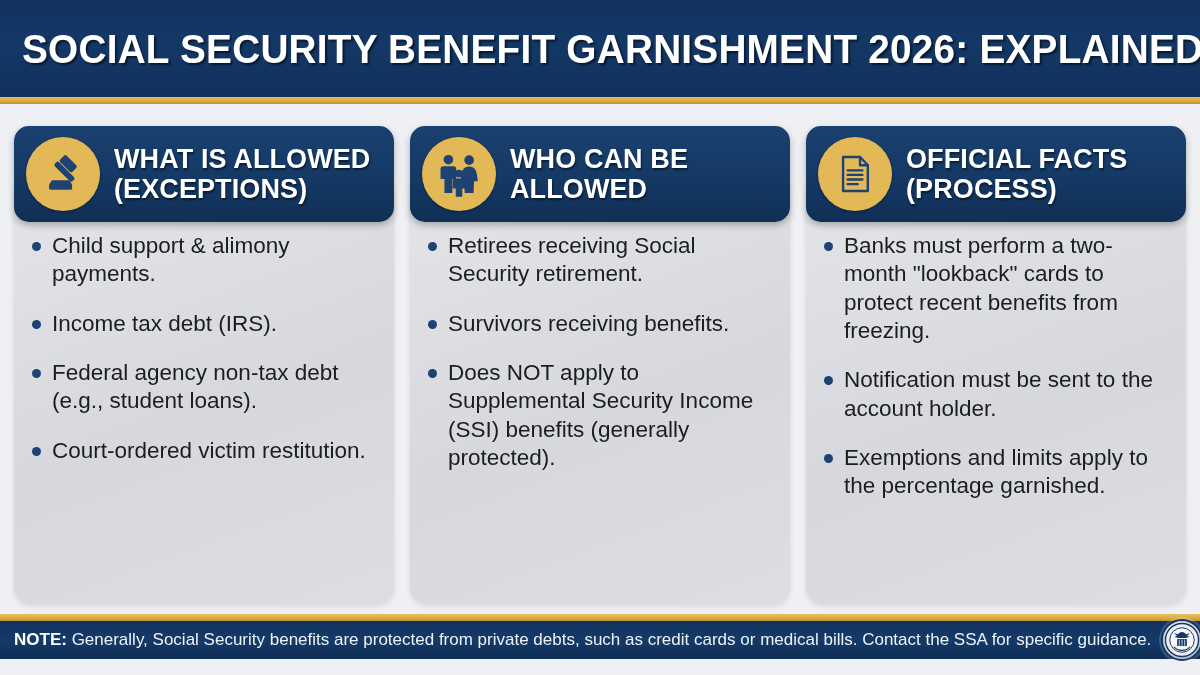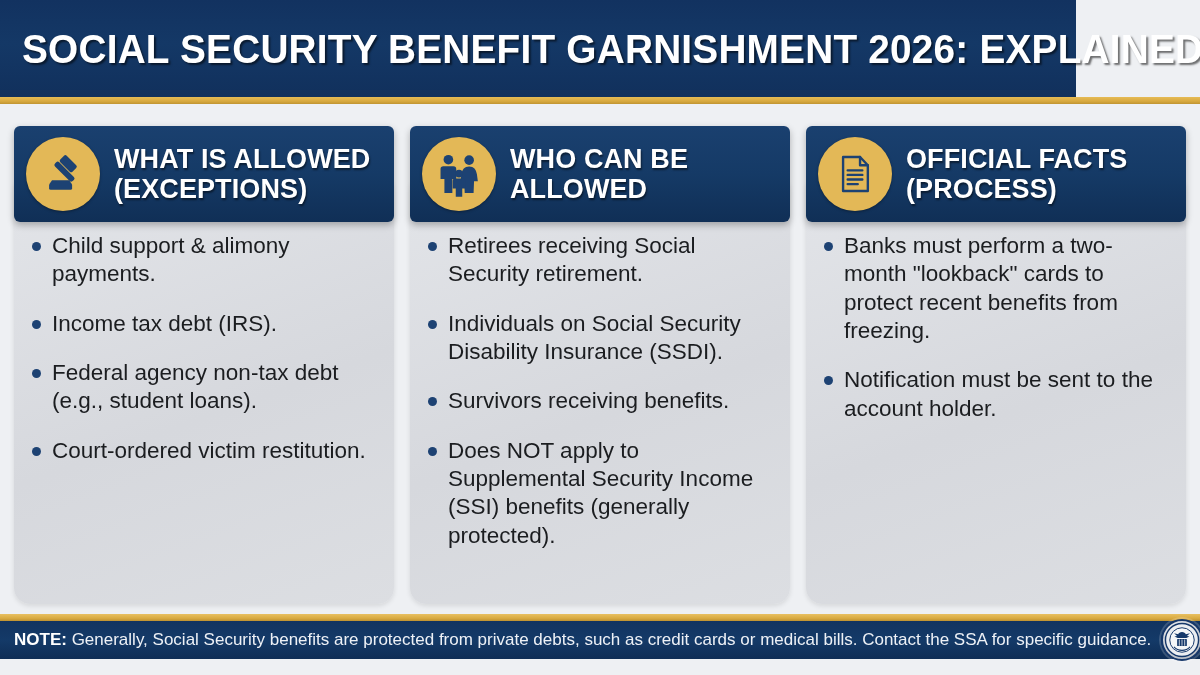--- a/index.html
+++ b/index.html
@@ -13,21 +13,21 @@
   body {
     font-family: "Liberation Sans", sans-serif;
     background: #eef0f3;
     position: relative;
   }
 
   
   .header-bar {
     position: absolute;
     top: 0; left: 0;
-    width: 1076px;
+    width: 1200px;
     height: 97px;
     background: linear-gradient(180deg, #123260 0%, #143866 45%, #11305c 100%);
     display: flex;
     align-items: center;
     padding: 0 22px;
   }
   .header-title {
     color: #ffffff;
     font-size: 40px;
     font-weight: bold;
@@ -73,21 +73,21 @@
     height: 430px;
     background: linear-gradient(160deg, #e3e5e9 0%, #d6d8dd 55%, #dcdee2 100%);
     border-radius: 16px;
     box-shadow: 0 2px 5px rgba(0,0,0,0.10);
   }
 
   .card-header {
     position: relative;
     z-index: 3;
     background: linear-gradient(180deg, #1a406f 0%, #153a66 50%, #102f56 100%);
-    border-radius: 6px;
+    border-radius: 15px;
     min-height: 96px;
     display: flex;
     align-items: center;
     gap: 14px;
     padding: 10px 18px 10px 12px;
     box-shadow: 0 3px 7px rgba(0,0,0,0.28);
   }
 
   .icon-circle {
     flex: 0 0 auto;
@@ -247,24 +247,20 @@
       </div>
       <div class="card-header-title">WHO CAN BE ALLOWED</div>
     </div>
     <ul class="bullet-list">
       <li class="bullet-item">
         <span class="bullet-dot"></span>
         <span class="bullet-text">Retirees receiving Social Security retirement.</span>
       </li>
       <li class="bullet-item">
         <span class="bullet-dot"></span>
-        <span class="bullet-text">Individuals on Social Security Disability Insurance (SSDI).</span>
-      </li>
-      <li class="bullet-item">
-        <span class="bullet-dot"></span>
         <span class="bullet-text">Survivors receiving benefits.</span>
       </li>
       <li class="bullet-item">
         <span class="bullet-dot"></span>
         <span class="bullet-text">Does NOT apply to Supplemental Security Income (SSI) benefits (generally protected).</span>
       </li>
     </ul>
   </div>
 
   <div class="card">
@@ -283,20 +279,24 @@
     </div>
     <ul class="bullet-list">
       <li class="bullet-item">
         <span class="bullet-dot"></span>
         <span class="bullet-text">Banks must perform a two-month "lookback" cards to protect recent benefits from freezing.</span>
       </li>
       <li class="bullet-item">
         <span class="bullet-dot"></span>
         <span class="bullet-text">Notification must be sent to the account holder.</span>
       </li>
+      <li class="bullet-item">
+        <span class="bullet-dot"></span>
+        <span class="bullet-text">Exemptions and limits apply to the percentage garnished.</span>
+      </li>
     </ul>
   </div>
 
 </div>
 
 <div class="gold-rule-bottom"></div>
 <div class="footer-bar">
   <div class="footer-text">
     <b>NOTE:</b>
     <span>Generally, Social Security benefits are protected from private debts, such as credit cards or medical bills. Contact the SSA for specific guidance.</span>

